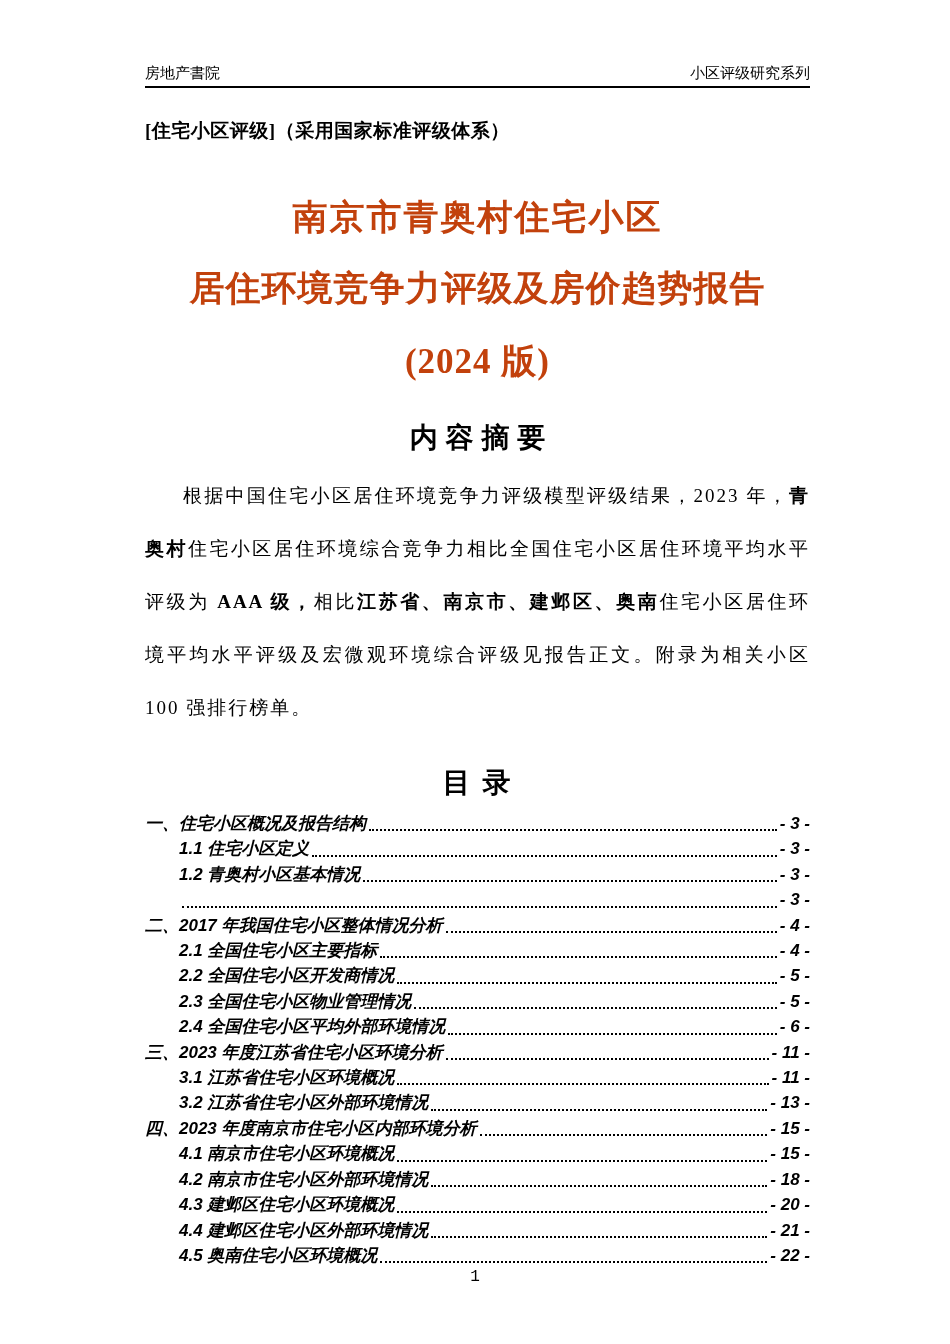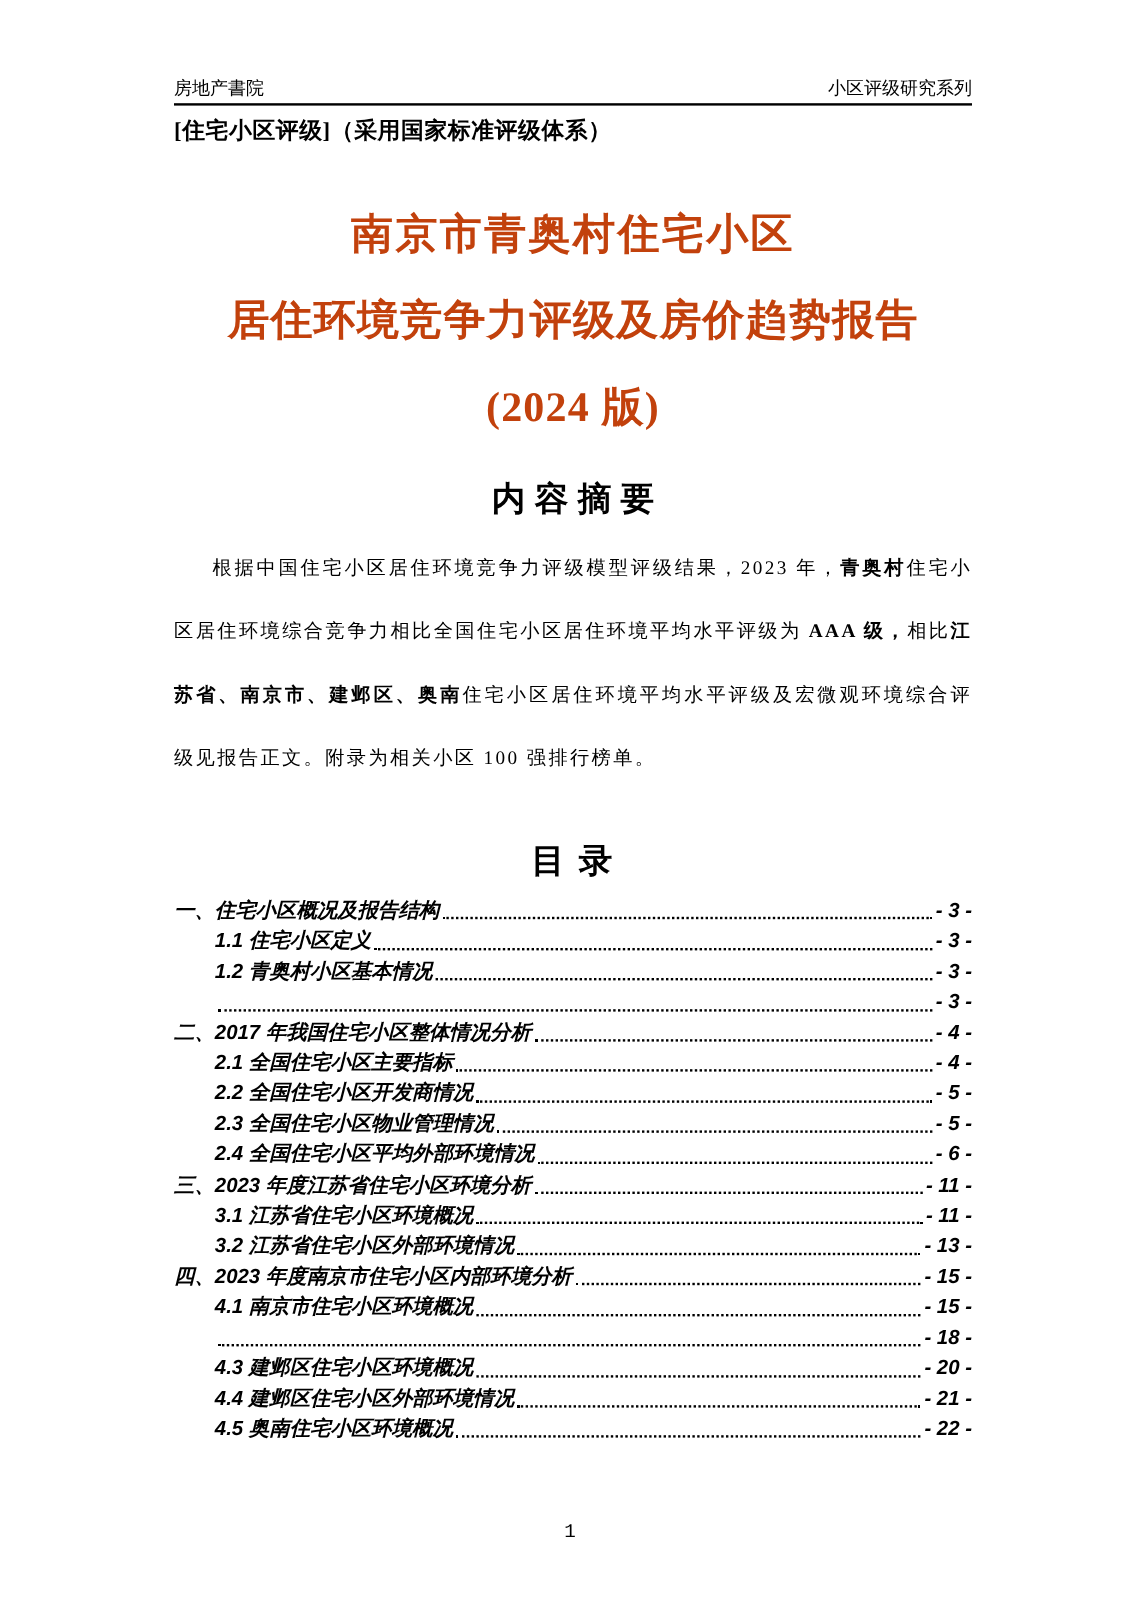--- a/index.html
+++ b/index.html
@@ -15,45 +15,45 @@
   .header-row {
     display: flex; justify-content: space-between; align-items: flex-end;
     padding-top: 64px;
     font-family: "Liberation Sans", "DejaVu Sans", sans-serif;
     font-size: 15px;
   }
   .header-rule { border-bottom: 2.5px solid #000; margin-top: 3px; }
 
   
   .tagline {
-    margin-top: 8px; font-size: 19px; font-weight: 600;
+    margin-top: 30px; font-size: 19px; font-weight: 600;
     letter-spacing: 0.5px;
   }
 
   
   .title-block { text-align: center; font-weight: bold; }
   .title-line { color: #c2410c; }
   .title-1 { margin-top: 50px; font-size: 35px; letter-spacing: 2px; }
   .title-2 { margin-top: 24px; font-size: 35px; letter-spacing: 1px; }
   .title-3 { margin-top: 26px; font-size: 35px; letter-spacing: 1px; }
 
   
   .section-heading {
     text-align: center; font-size: 28px; font-weight: bold;
     font-family: "Liberation Sans", "DejaVu Sans", sans-serif;
   }
   .summary-heading { margin-top: 34px; }
   .summary-para {
-    margin-top: 12px; font-size: 16px; line-height: 53px;
+    margin-top: 12px; font-size: 19px; line-height: 53px;
     text-align: justify; text-indent: 2em; letter-spacing: 2px;
   }
   .summary-para .bold { font-weight: bold; }
 
   
-  .toc-heading { margin-top: 40px; letter-spacing: 2px; }
+  .toc-heading { margin-top: 30px; letter-spacing: 2px; }
   .toc {
     margin-top: 9px;
     font-family: "Liberation Sans", "DejaVu Sans", sans-serif;
     font-size: 17px; font-weight: 600; font-style: italic;
   }
   .toc-row { display: flex; align-items: baseline; line-height: 25.4px; }
   .toc-row.lvl2 { padding-left: 34px; }
   .toc-label { white-space: nowrap; }
   .toc-dots {
     flex: 1; margin: 0 3px 5px 3px;
@@ -159,20 +159,21 @@
       <span class="toc-label">四、2023 年度南京市住宅小区内部环境分析</span>
       <span class="toc-dots"></span>
       <span class="toc-page">- 15 -</span>
     </div>
     <div class="toc-row lvl2">
       <span class="toc-label">4.1 南京市住宅小区环境概况</span>
       <span class="toc-dots"></span>
       <span class="toc-page">- 15 -</span>
     </div>
     <div class="toc-row lvl2">
+      <span class="toc-label">4.2 南京市住宅小区外部环境情况</span>
       <span class="toc-dots"></span>
       <span class="toc-page">- 18 -</span>
     </div>
     <div class="toc-row lvl2">
       <span class="toc-label">4.3 建邺区住宅小区环境概况</span>
       <span class="toc-dots"></span>
       <span class="toc-page">- 20 -</span>
     </div>
     <div class="toc-row lvl2">
       <span class="toc-label">4.4 建邺区住宅小区外部环境情况</span>

